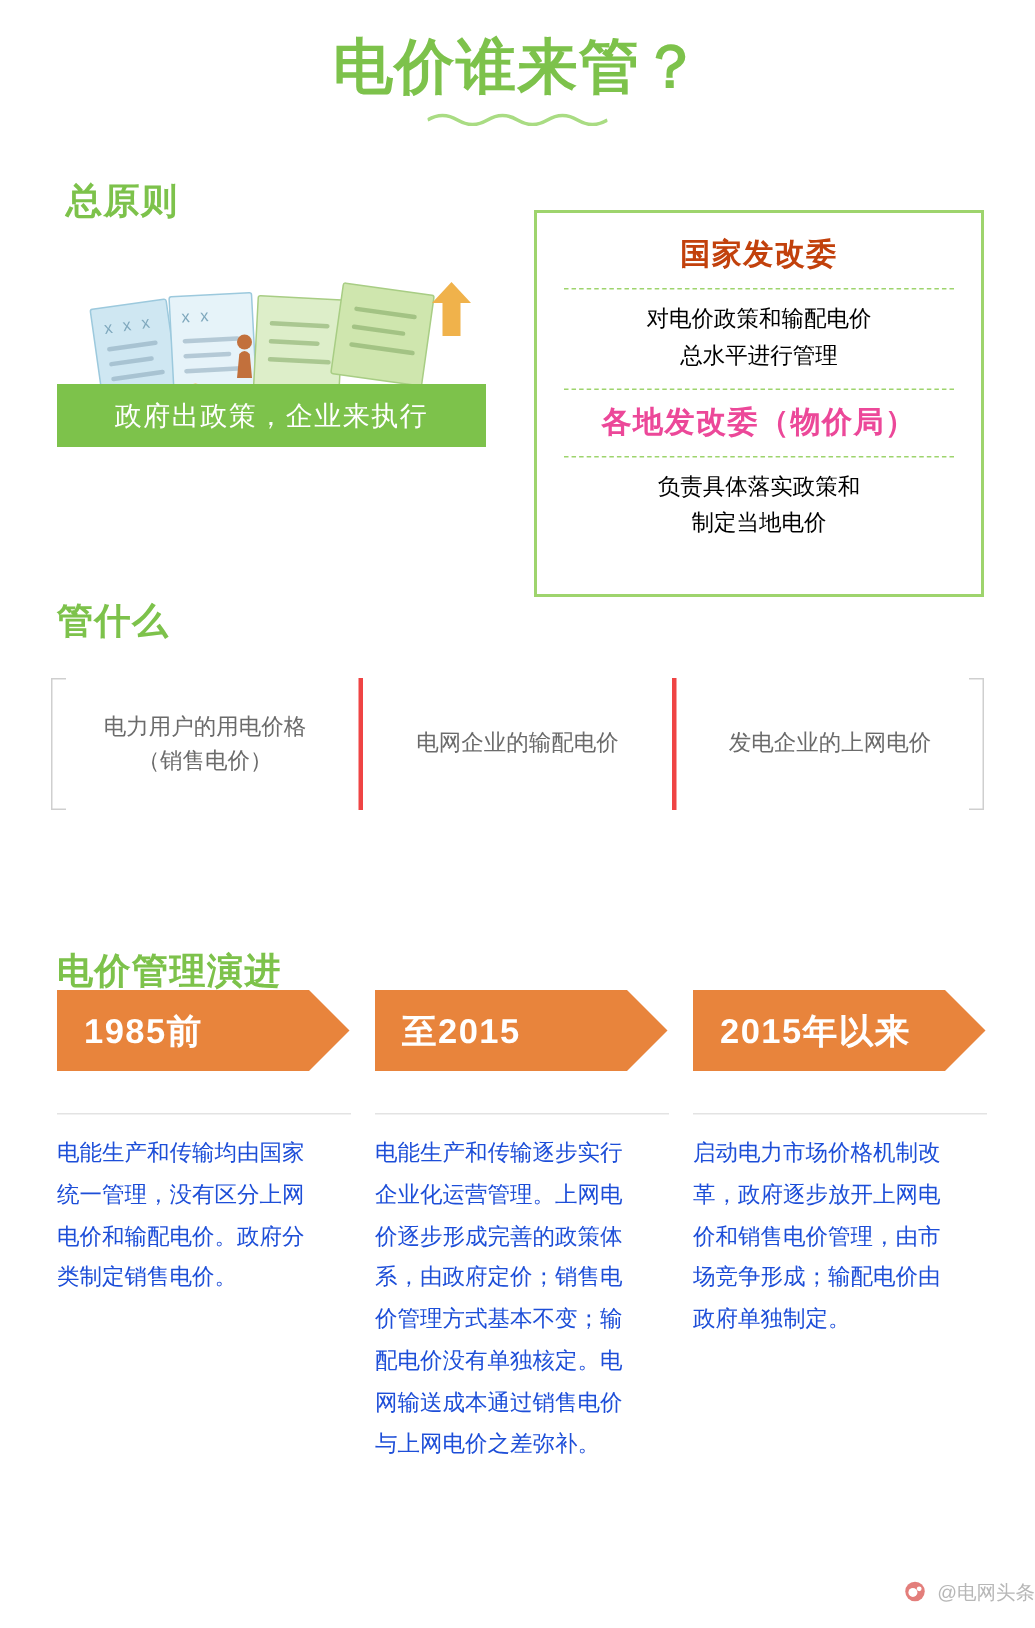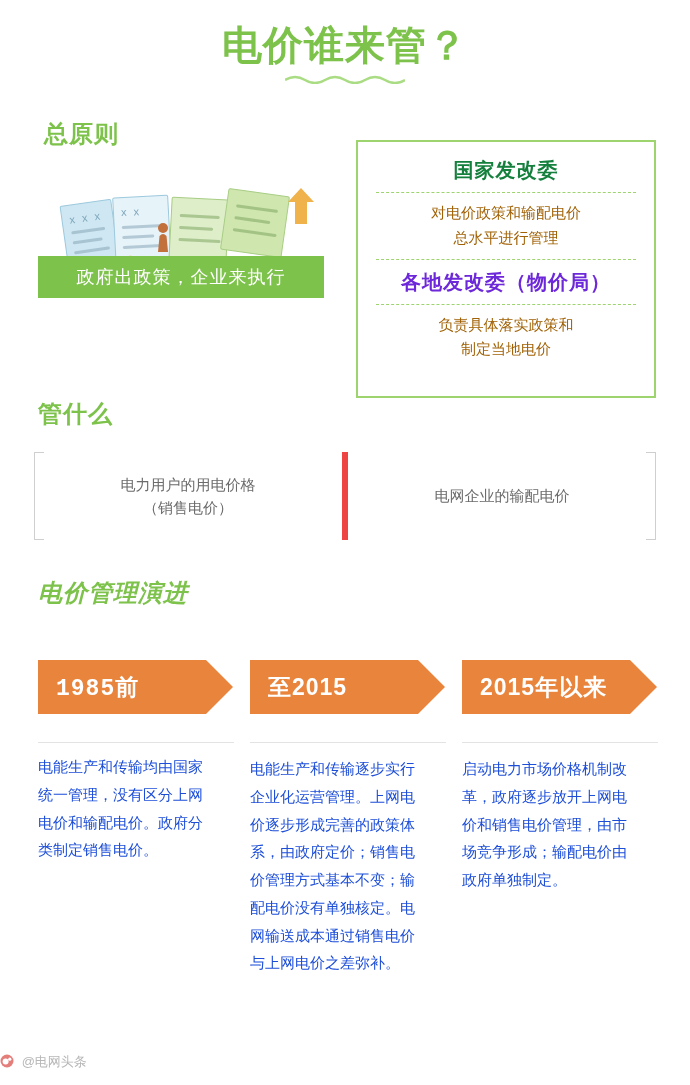--- a/index.html
+++ b/index.html
@@ -41,21 +41,21 @@
   
   .sec-head {
     position: absolute;
     font-size: 24px;
     font-weight: bold;
     color: #7dc24b;
     letter-spacing: 1px;
   }
   #sec-principle { top: 118px; left: 44px; }
   #sec-what      { top: 398px; left: 38px; }
-  #sec-evolve    { top: 577px; left: 38px; font-style: italic; }
+  #sec-evolve    { top: 631px; left: 38px; }
 
   
   .illus {
     position: absolute;
     top: 188px;
     left: 38px;
     width: 290px;
     height: 120px;
   }
   .card {
@@ -129,32 +129,32 @@
     width: 300px;
     height: 258px;
     border: 2px solid #9ed46d;
     background: #ffffff;
     padding: 14px 16px 10px;
     text-align: center;
   }
   .gb-title {
     font-size: 20px;
     font-weight: bold;
-    color: #15803d;
+    color: #c2410c;
     letter-spacing: 1px;
     line-height: 1.4;
   }
-  .gb-title.t2 { color: #6d28d9; }
+  .gb-title.t2 { color: #ec4899; }
   .dash {
     border-top: 1px dashed #9ed46d;
     margin: 8px 2px;
   }
   .gb-body {
     font-size: 15px;
-    color: #a16207;
+    color: #000000;
     line-height: 1.65;
   }
 
   
   .brackets {
     position: absolute;
     top: 452px;
     left: 34px;
     width: 622px;
     height: 88px;
@@ -165,21 +165,21 @@
     flex: 1;
     display: flex;
     align-items: center;
     justify-content: center;
     text-align: center;
     font-size: 15px;
     color: #6b6b6b;
     line-height: 1.55;
     padding: 0 8px;
   }
-  .bk-item + .bk-item { border-left: 6px solid #ef4444; }
+  .bk-item + .bk-item { border-left: 3px solid #ef4444; }
   .bracket-edge {
     position: absolute;
     width: 10px;
     top: 0;
     bottom: 0;
     border-top: 1px solid #cfcfcf;
     border-bottom: 1px solid #cfcfcf;
   }
   .bracket-edge.left  { left: 0;  border-left: 1px solid #cfcfcf;  }
   .bracket-edge.right { right: 0; border-right: 1px solid #cfcfcf; }
@@ -188,21 +188,21 @@
   .timeline {
     position: absolute;
     top: 660px;
     left: 38px;
     width: 620px;
   }
   .tl-col {
     position: absolute;
     width: 196px;
   }
-  .tl-col.c0 { left: 0; font-family: Liberation Mono, monospace; }
+  .tl-col.c0 { left: 0; }
   .tl-col.c1 { left: 212px; }
   .tl-col.c2 { left: 424px; }
 
   .arrow-tag {
     position: relative;
     height: 54px;
     background: #e8843c;
     display: flex;
     align-items: center;
     padding-left: 18px;
@@ -233,21 +233,21 @@
     line-height: 1.85;
     width: 178px;
   }
 
   
   .footer {
     position: absolute;
     bottom: 14px;
     left: 0;
     width: 690px;
-    text-align: left;
+    text-align: right;
     font-size: 13px;
     color: #b7b7b7;
   }
   .wb-icon {
     display: inline-block;
     vertical-align: -2px;
     margin-right: 4px;
   }
 </style>
 </head>
@@ -311,20 +311,21 @@
 制定当地电价</div>
   </div>
 
   <div class="sec-head" id="sec-what">管什么</div>
 
   <div class="brackets">
     <div class="bracket-edge left"></div>
     <div class="bk-item" style="white-space:pre-line;text-align:center;">电力用户的用电价格
 （销售电价）</div>
     <div class="bk-item" style="white-space:pre-line;">电网企业的输配电价</div>
+    <div class="bk-item" style="white-space:pre-line;">发电企业的上网电价</div>
     <div class="bracket-edge right"></div>
   </div>
 
   <div class="sec-head" id="sec-evolve">电价管理演进</div>
 
   <div class="timeline">
     <div class="tl-col c0">
       <div class="arrow-tag">1985前</div>
       <div class="tl-sep"></div>
       <div class="tl-text">电能生产和传输均由国家统一管理，没有区分上网电价和输配电价。政府分类制定销售电价。</div>

